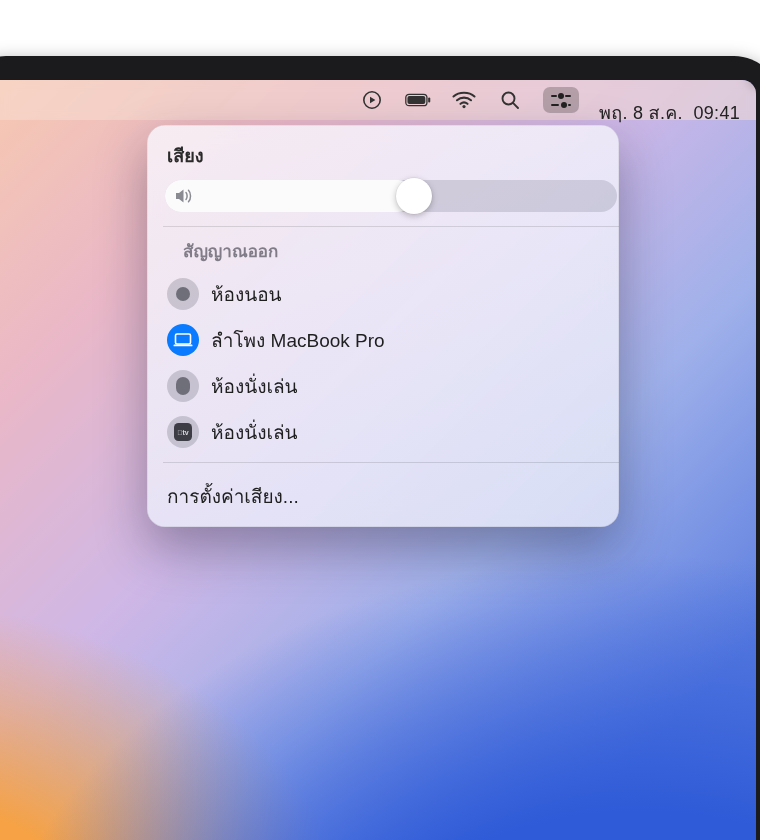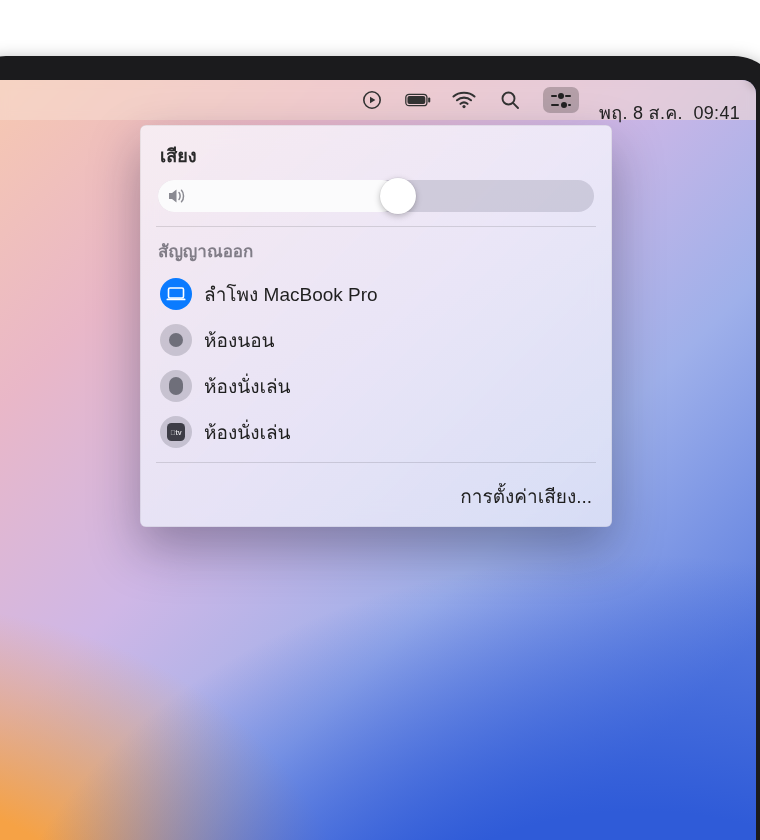--- a/index.html
+++ b/index.html
@@ -52,26 +52,26 @@
   .cc-glyph .row.top { top: 0; }
   .cc-glyph .row.bot { bottom: 0; }
   .cc-glyph .bar { position: absolute; top: 2px; height: 1.8px; background: #222; border-radius: 1px; }
   .cc-glyph .dot { position: absolute; width: 6px; height: 6px; border-radius: 50%; background: #222; top: -0.5px; }
   .menubar .datetime { font-size: 18px; color: #222; white-space: nowrap; letter-spacing: 0.3px; margin-top: 24px; }
 
   
   .panel {
     position: absolute;
     top: 45px;
-    left: 156px;
+    left: 163px;
     width: 472px;
-    border-radius: 6px;
+    border-radius: 18px;
     background: linear-gradient(160deg, rgba(248,246,252,0.82), rgba(230,232,248,0.82));
     box-shadow: 0 22px 50px rgba(20,20,40,0.35), 0 0 0 0.5px rgba(0,0,0,0.12) inset;
-    padding: 14px 18px 12px 18px;
+    padding: 14px 2px 12px 18px;
     backdrop-filter: blur(10px);
   }
   .panel-title {
     font-size: 18px; font-weight: 600; color: #2a2a2a; margin: 2px 0 10px 2px;
   }
   .slider {
     position: relative; height: 32px; border-radius: 16px;
     background: rgba(130,130,150,0.28);
     margin-bottom: 14px;
   }
@@ -83,36 +83,36 @@
   }
   .slider .thumb {
     position: absolute; top: -2px; width: 36px; height: 36px; border-radius: 50%;
     background: #fff;
     box-shadow: 0 2px 6px rgba(0,0,0,0.25), 0 0 0 0.5px rgba(0,0,0,0.08);
     transform: translateX(-50%);
   }
   .slider .vol-icon { color: #8a8a92; }
   .divider { height: 1px; background: rgba(0,0,0,0.12); margin: 4px -2px 10px -2px; }
   .section-label {
-    font-size: 17px; font-weight: 600; color: rgba(60,60,70,0.62); margin: 0 0 10px 0;
+    font-size: 17px; font-weight: 600; color: rgba(60,60,70,0.62); margin: 0 0 10px 18px;
   }
   .output-list { display: flex; flex-direction: column; gap: 6px; margin-bottom: 10px; }
   .output-item {
     display: flex; align-items: center; gap: 12px; height: 40px; padding: 0 2px;
     border-radius: 8px; cursor: default;
   }
   .output-item .dev-icon {
     width: 32px; height: 32px; border-radius: 50%;
     display: flex; align-items: center; justify-content: center;
     flex: 0 0 32px;
   }
   .dev-icon.selected { background: #0a7bff; }
   .dev-icon.dim { background: rgba(120,120,135,0.32); }
   .output-item .dev-label { font-size: 19px; color: #1f1f1f; }
-  .settings-link { font-size: 19px; color: #1f1f1f; padding: 8px 2px 4px 2px; text-align: right; }
+  .settings-link { font-size: 19px; color: #1f1f1f; padding: 8px 2px 4px 2px; }
 </style>
 </head>
 <body>
 
 <div class="canvas">
   <div class="bezel">
     <div class="screen">
 
       <div class="menubar">
         <div class="icon">
@@ -174,38 +174,38 @@
           </div>
           <div class="thumb" style="left: 55%;"></div>
         </div>
 
         <div class="divider"></div>
 
         <div class="section-label">สัญญาณออก</div>
 
         <div class="output-list">
             <div class="output-item">
+              <div class="dev-icon dim">
+                <svg width="18" height="18" viewBox="0 0 18 18">
+                  <circle cx="9" cy="9" r="7" fill="#6f6f7a"></circle>
+                </svg>
+              </div>
+              <div class="dev-label">ห้องนอน</div>
+            </div>
+            <div class="output-item">
               <div class="dev-icon selected">
                 <svg width="20" height="14" viewBox="0 0 20 14" fill="none">
                   <rect x="2.5" y="1" width="15" height="10" rx="1.5" stroke="#fff" stroke-width="1.6"></rect>
                   <rect x="0.5" y="11.5" width="19" height="1.8" rx="0.9" fill="#fff"></rect>
                 </svg>
               </div>
               <div class="dev-label">ลำโพง MacBook Pro</div>
             </div>
             <div class="output-item">
               <div class="dev-icon dim">
-                <svg width="18" height="18" viewBox="0 0 18 18">
-                  <circle cx="9" cy="9" r="7" fill="#6f6f7a"></circle>
-                </svg>
-              </div>
-              <div class="dev-label">ห้องนอน</div>
-            </div>
-            <div class="output-item">
-              <div class="dev-icon dim">
                 <svg width="16" height="20" viewBox="0 0 16 20">
                   <rect x="1" y="1" width="14" height="18" rx="7" fill="#6f6f7a"></rect>
                 </svg>
               </div>
               <div class="dev-label">ห้องนั่งเล่น</div>
             </div>
             <div class="output-item">
               <div class="dev-icon dim">
                 <svg width="20" height="20" viewBox="0 0 20 20">
                   <rect x="1" y="1" width="18" height="18" rx="4.5" fill="#3d3d46"></rect>

